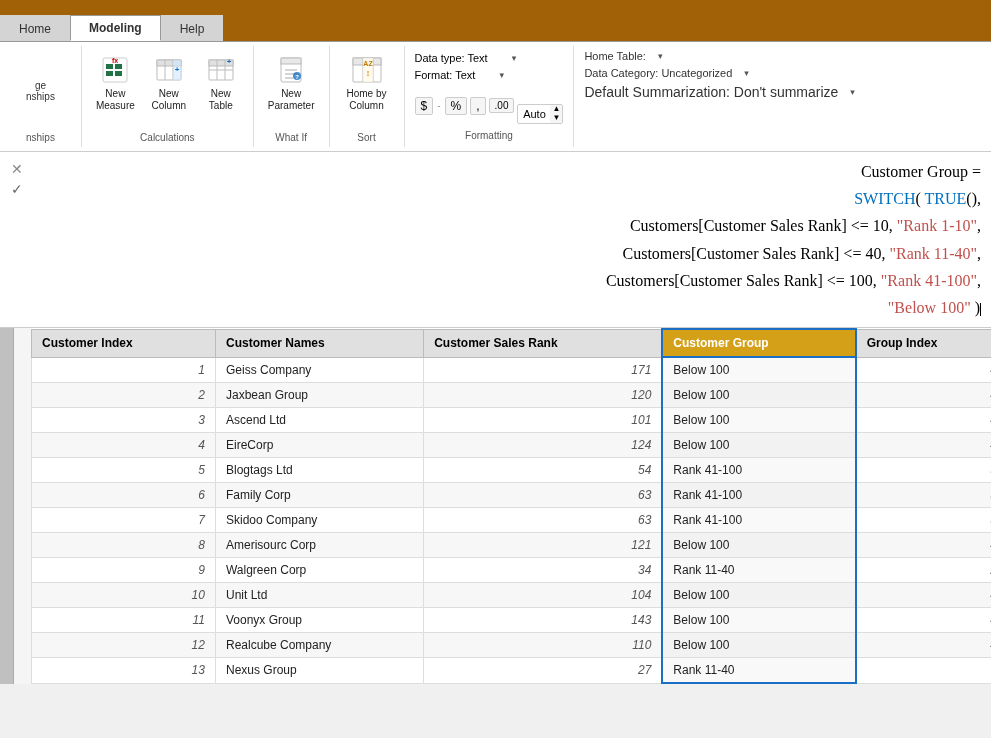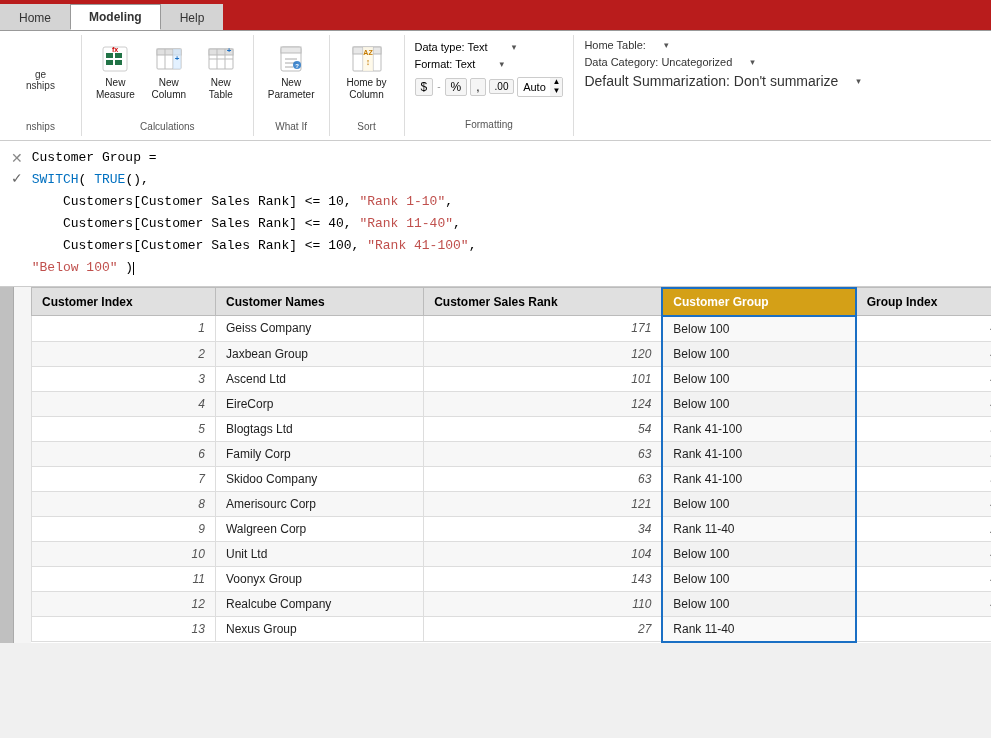--- a/index.html
+++ b/index.html
@@ -1,23 +1,23 @@
 <!DOCTYPE html>
 <html><head>
   <meta charset="utf-8">
   <style>
     * { box-sizing: border-box; margin: 0; padding: 0; }
     body { font-family: 'Segoe UI', Arial, sans-serif; font-size: 12px; background: #f0f0f0; width: 991px; height: 738px; overflow: hidden; }
 
     
     .tab-bar {
       display: flex;
-      background: #b91c1c;
+      background: #a16207;
       border-bottom: 1px solid #999;
-      height: 31px;
+      height: 42px;
       align-items: flex-end;
     }
     .tab {
       padding: 5px 18px;
       font-size: 12px;
       cursor: pointer;
       border: 1px solid transparent;
       border-bottom: none;
       background: #d4d4d4;
       color: #333;
@@ -107,20 +107,21 @@
       font-size: 12px;
       background: #f5f5f5;
     }
     .fmt-separator { color: #999; font-size: 10px; margin: 0 1px; }
     .spinner-box {
       display: flex;
       align-items: center;
       border: 1px solid #ccc;
       border-radius: 2px;
       overflow: hidden;
+      margin-top: 16px;
     }
     .spinner-val {
       padding: 1px 4px;
       font-size: 11px;
       background: #fff;
       min-width: 32px;
       text-align: center;
     }
     .spinner-arrows {
       display: flex;
@@ -159,24 +160,25 @@
       padding: 1px;
     }
     .formula-check {
       color: #666;
       font-size: 14px;
       cursor: pointer;
       padding: 1px;
     }
     .formula-code {
       flex: 1;
-      font-family: Liberation Mono, monospace;
-      font-size: 13px;
+      font-family: Liberation Serif, serif;
+      font-size: 16px;
       line-height: 1.7;
       color: #000;
+      text-align: right;
     }
     .formula-code .kw { color: #0070c0; }
     .formula-code .str { color: #c0504d; }
     .cursor-bar { display: inline-block; width: 1px; height: 13px; background: #000; vertical-align: middle; }
 
     
     .data-section {
       background: #f5f5f5;
       flex: 1;
     }
@@ -233,21 +235,21 @@
       flex-direction: column;
       padding: 4px 10px;
       font-size: 11px;
       color: #333;
       gap: 5px;
       justify-content: center;
     }
     .home-table-row {
       display: flex;
       align-items: center;
-      gap: 18px;
+      gap: 12px;
     }
     .dropdown-arrow { font-size: 9px; color: #555; }
 
     
     .left-strip {
       width: 14px;
       background: #c0c0c0;
       border-right: 1px solid #aaa;
     }
 

